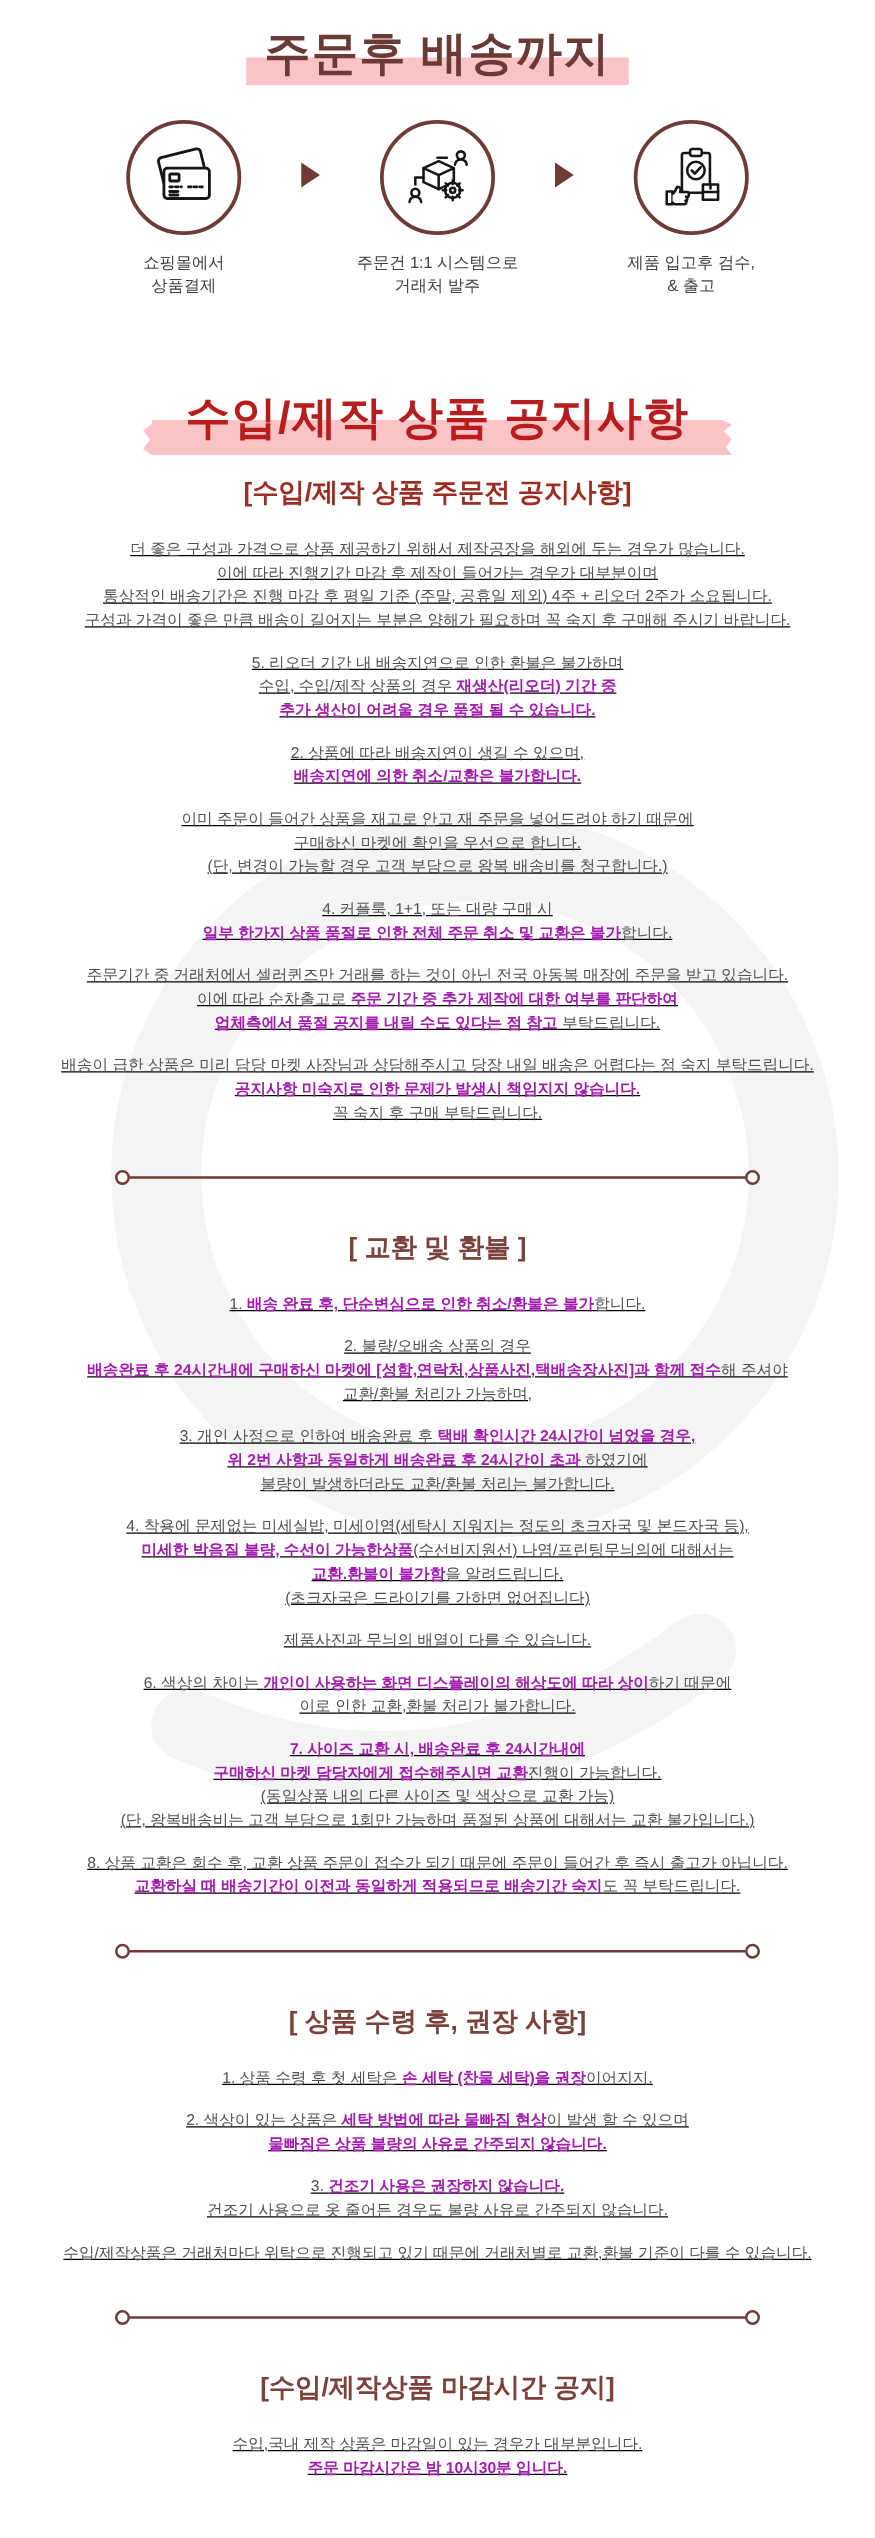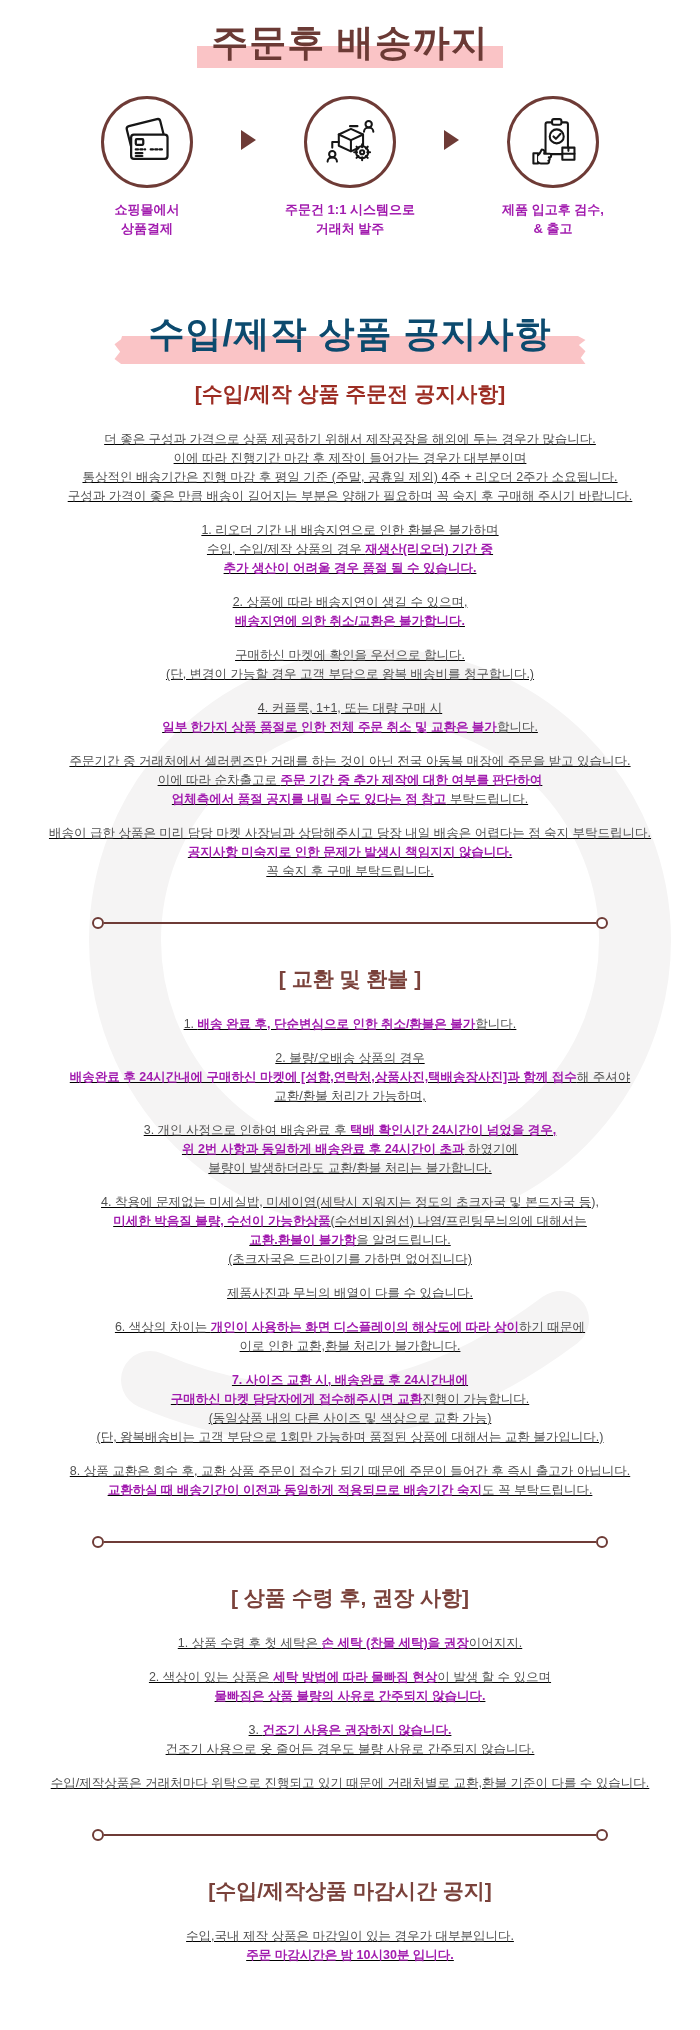--- a/index.html
+++ b/index.html
@@ -12,27 +12,27 @@
   .title1{display:inline-block;position:relative;margin:0;font-size:37px;font-weight:800;
           color:#6b3a35;letter-spacing:1px;line-height:1.1;}
   .title1 .band{position:absolute;left:-14px;right:-14px;bottom:-4px;height:22px;
           background:#fac4c6;z-index:0;}
   .title1 .tx{position:relative;z-index:1;}
   .steps{display:flex;justify-content:center;align-items:flex-start;margin-top:32px;}
   .step{width:176px;}
   .circle{width:86px;height:86px;border:3px solid #6e3b36;border-radius:50%;margin:0 auto;
           display:flex;align-items:center;justify-content:center;background:#fff;}
   .circle svg{display:block;}
-  .step-label{margin-top:13px;font-size:13px;line-height:1.45;color:#a21caf;font-weight:700;}
+  .step-label{margin-top:13px;font-size:13px;line-height:1.45;color:#404040;font-weight:400;}
   .flow-arrow{width:0;height:0;border-left:15px solid #6e3b36;border-top:10px solid transparent;
           border-bottom:10px solid transparent;margin:34px 6px 0 6px;}
 
   
   .title2{display:inline-block;position:relative;margin:76px 0 0 0;font-size:36px;font-weight:800;
-          color:#0c4a6e;letter-spacing:1px;line-height:1.1;}
+          color:#b91c1c;letter-spacing:1px;line-height:1.1;}
   .title2 .band{position:absolute;left:-34px;right:-34px;bottom:-10px;height:28px;background:#fac4c6;z-index:0;
           clip-path:polygon(1.6% 0,98.4% 0,100% 14%,98.6% 32%,100% 55%,99% 78%,100% 100%,1.4% 100%,0 82%,1.2% 56%,0 30%,1.4% 12%);}
   .title2 .tx{position:relative;z-index:1;}
 
   
   .txt{margin-top:26px;}
   .hdr{margin:0 0 22px 0;font-size:21px;font-weight:800;}
   .hdr.maroon{color:#9c2d23;}
   .hdr.brown{color:#7a423b;}
   .block{margin:0 0 15px 0;text-decoration:underline;}
@@ -141,29 +141,30 @@
     <section class="txt">
       <h3 class="hdr maroon">[수입/제작 상품 주문전 공지사항]</h3>
       <div>
           <div class="block">
             <div class="ln"><span>더 좋은 구성과 가격으로 상품 제공하기 위해서 제작공장을 해외에 두는 경우가 많습니다.</span></div>
             <div class="ln"><span>이에 따라 진행기간 마감 후 제작이 들어가는 경우가 대부분이며</span></div>
             <div class="ln"><span>통상적인 배송기간은 진행 마감 후 평일 기준 (주말, 공휴일 제외) 4주 + 리오더 2주가 소요됩니다.</span></div>
             <div class="ln"><span>구성과 가격이 좋은 만큼 배송이 길어지는 부분은 양해가 필요하며 꼭 숙지 후 구매해 주시기 바랍니다.</span></div>
           </div>
           <div class="block">
-            <div class="ln"><span>1. 리오더 기간 내 배송지연으로 인한 환불은 불가하며</span></div>
+            <div class="ln"><span>5. 리오더 기간 내 배송지연으로 인한 환불은 불가하며</span></div>
             <div class="ln"><span>수입, 수입/제작 상품의 경우 </span><span class="red">재생산(리오더) 기간 중</span></div>
             <div class="ln"><span class="red">추가 생산이 어려울 경우 품절 될 수 있습니다.</span></div>
           </div>
           <div class="block">
             <div class="ln"><span>2. 상품에 따라 배송지연이 생길 수 있으며,</span></div>
             <div class="ln"><span class="red">배송지연에 의한 취소/교환은 불가합니다.</span></div>
           </div>
           <div class="block">
+            <div class="ln"><span>이미 주문이 들어간 상품을 재고로 안고 재 주문을 넣어드려야 하기 때문에</span></div>
             <div class="ln"><span>구매하신 마켓에 확인을 우선으로 합니다.</span></div>
             <div class="ln"><span>(단, 변경이 가능할 경우 고객 부담으로 왕복 배송비를 청구합니다.)</span></div>
           </div>
           <div class="block">
             <div class="ln"><span>4. 커플룩, 1+1, 또는 대량 구매 시</span></div>
             <div class="ln"><span class="red">일부 한가지 상품 품절로 인한 전체 주문 취소 및 교환은 불가</span><span>합니다.</span></div>
           </div>
           <div class="block">
             <div class="ln"><span>주문기간 중 거래처에서 셀러퀸즈만 거래를 하는 것이 아닌 전국 아동복 매장에 주문을 받고 있습니다.</span></div>
             <div class="ln"><span>이에 따라 순차출고로 </span><span class="red">주문 기간 중 추가 제작에 대한 여부를 판단하여</span></div>

